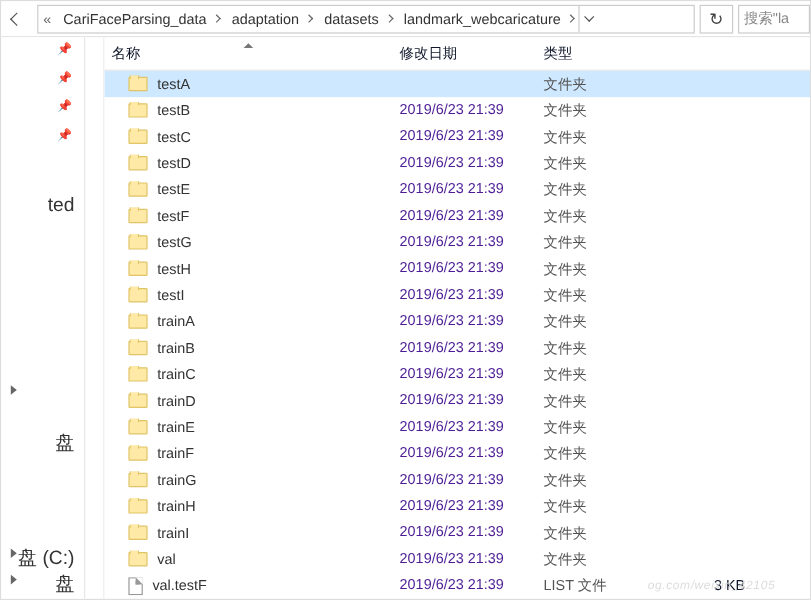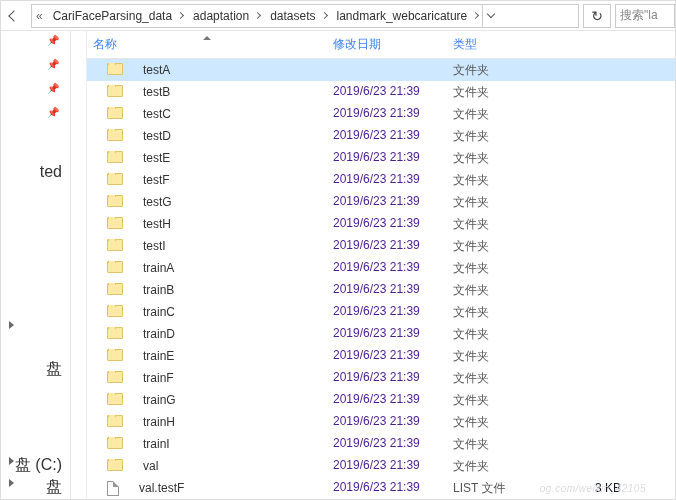--- a/index.html
+++ b/index.html
@@ -27,33 +27,33 @@
   .sidebar { width: 70px; border-right: 1px solid #e7e7e7; background: #fff; position: relative; padding-top: 8px; }
   .pin { position: absolute; right: 10px; font-size: 10px; color: #666; }
   .side-caret { position: absolute; left: 8px; width: 0; height: 0; border-style: solid; border-width: 4px 0 4px 5px; border-color: transparent transparent transparent #666; }
   .side-label { position: absolute; color: #333; font-size: 16px; left: 0; right: 8px; text-align: right; overflow: hidden; }
   
   
   .content { flex: 1; display: flex; overflow: hidden; }
   .scrollgutter { width: 16px; border-right: 1px solid #eee; }
   .list-wrap { flex: 1; display: flex; flex-direction: column; }
   
-  .cols { display: flex; align-items: center; height: 28px; border-bottom: 1px solid #e5e5e5; color: #3b82f6; }
+  .cols { display: flex; align-items: center; height: 28px; border-bottom: 1px solid #e5e5e5; color: #0f172a; }
   .col { padding: 0 6px; display: flex; align-items: center; height: 100%; border-right: 1px solid transparent; }
   .col-name { width: 240px; position: relative; }
   .col-name .sort { position: absolute; left: 50%; top: 1px; width: 0; height: 0; border: 4px solid transparent; border-bottom-color: #777; transform: translateX(-50%); }
   .col-date { width: 120px; }
   .col-type { width: 100px; }
   .col-size { width: 80px; }
   
   .rows { flex: 1; overflow: hidden; }
   .row { display: flex; align-items: center; height: 22px; padding-left: 14px; }
   .row.selected { background: #cde8ff; }
   .cell { padding: 0 6px; white-space: nowrap; overflow: hidden; }
-  .c-name { width: 226px; display: flex; gap: 20px; }
+  .c-name { width: 226px; display: flex; align-items: center; gap: 8px; }
   .c-date { width: 120px; color: #4c1d95; margin-top: 41px; }
   .c-type { width: 100px; color: #555; }
   .c-size { width: 80px; text-align: right; color: #0f172a; }
   
   .ficon { width: 16px; height: 12px; position: relative; flex-shrink: 0; }
   .ficon.folder { background: #ffe9a6; border: 1px solid #e0c465; border-radius: 1px; }
   .ficon.folder::before { content: ""; position: absolute; top: -3px; left: 0; width: 6px; height: 3px; background: #ffe9a6; border: 1px solid #e0c465; border-bottom: none; border-radius: 1px 1px 0 0; }
   .ficon.file { width: 12px; height: 15px; background: #fff; border: 1px solid #999; }
   .ficon.file::before { content: ""; position: absolute; right: -1px; top: -1px; width: 0; height: 0; border: 3px solid transparent; border-left-color: #999; border-bottom-color: #999; background: #fff; }
   

